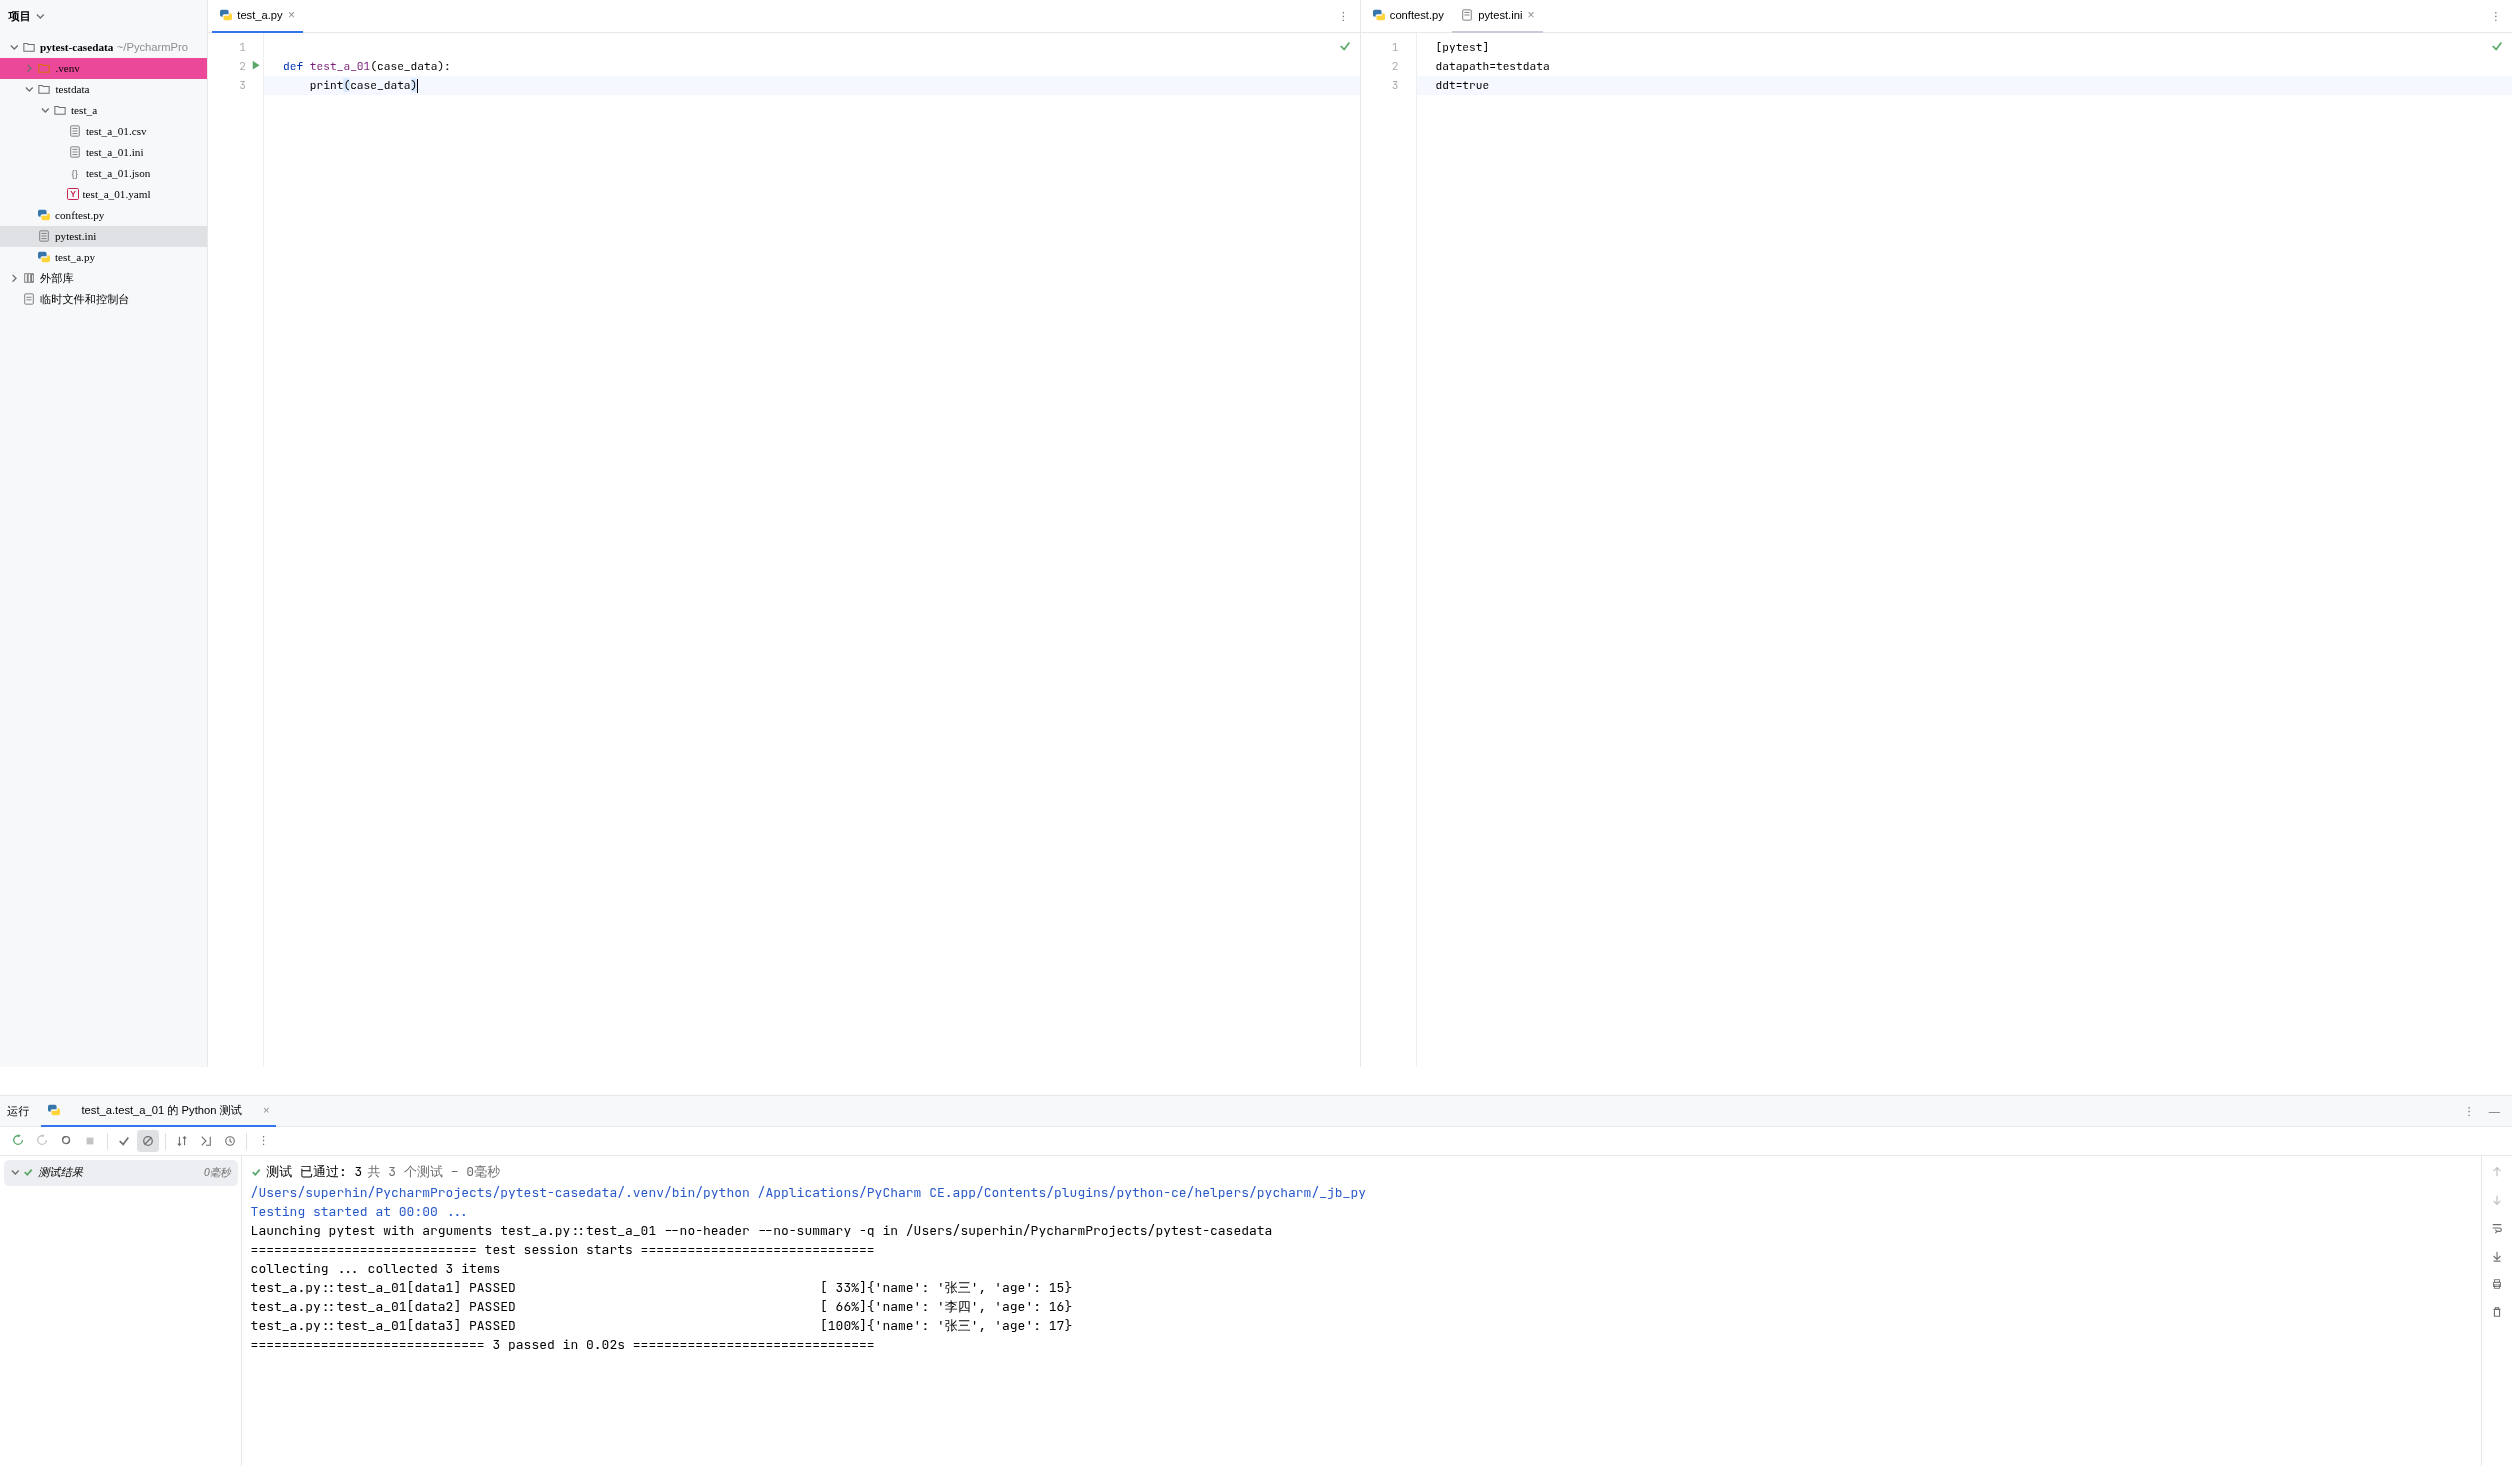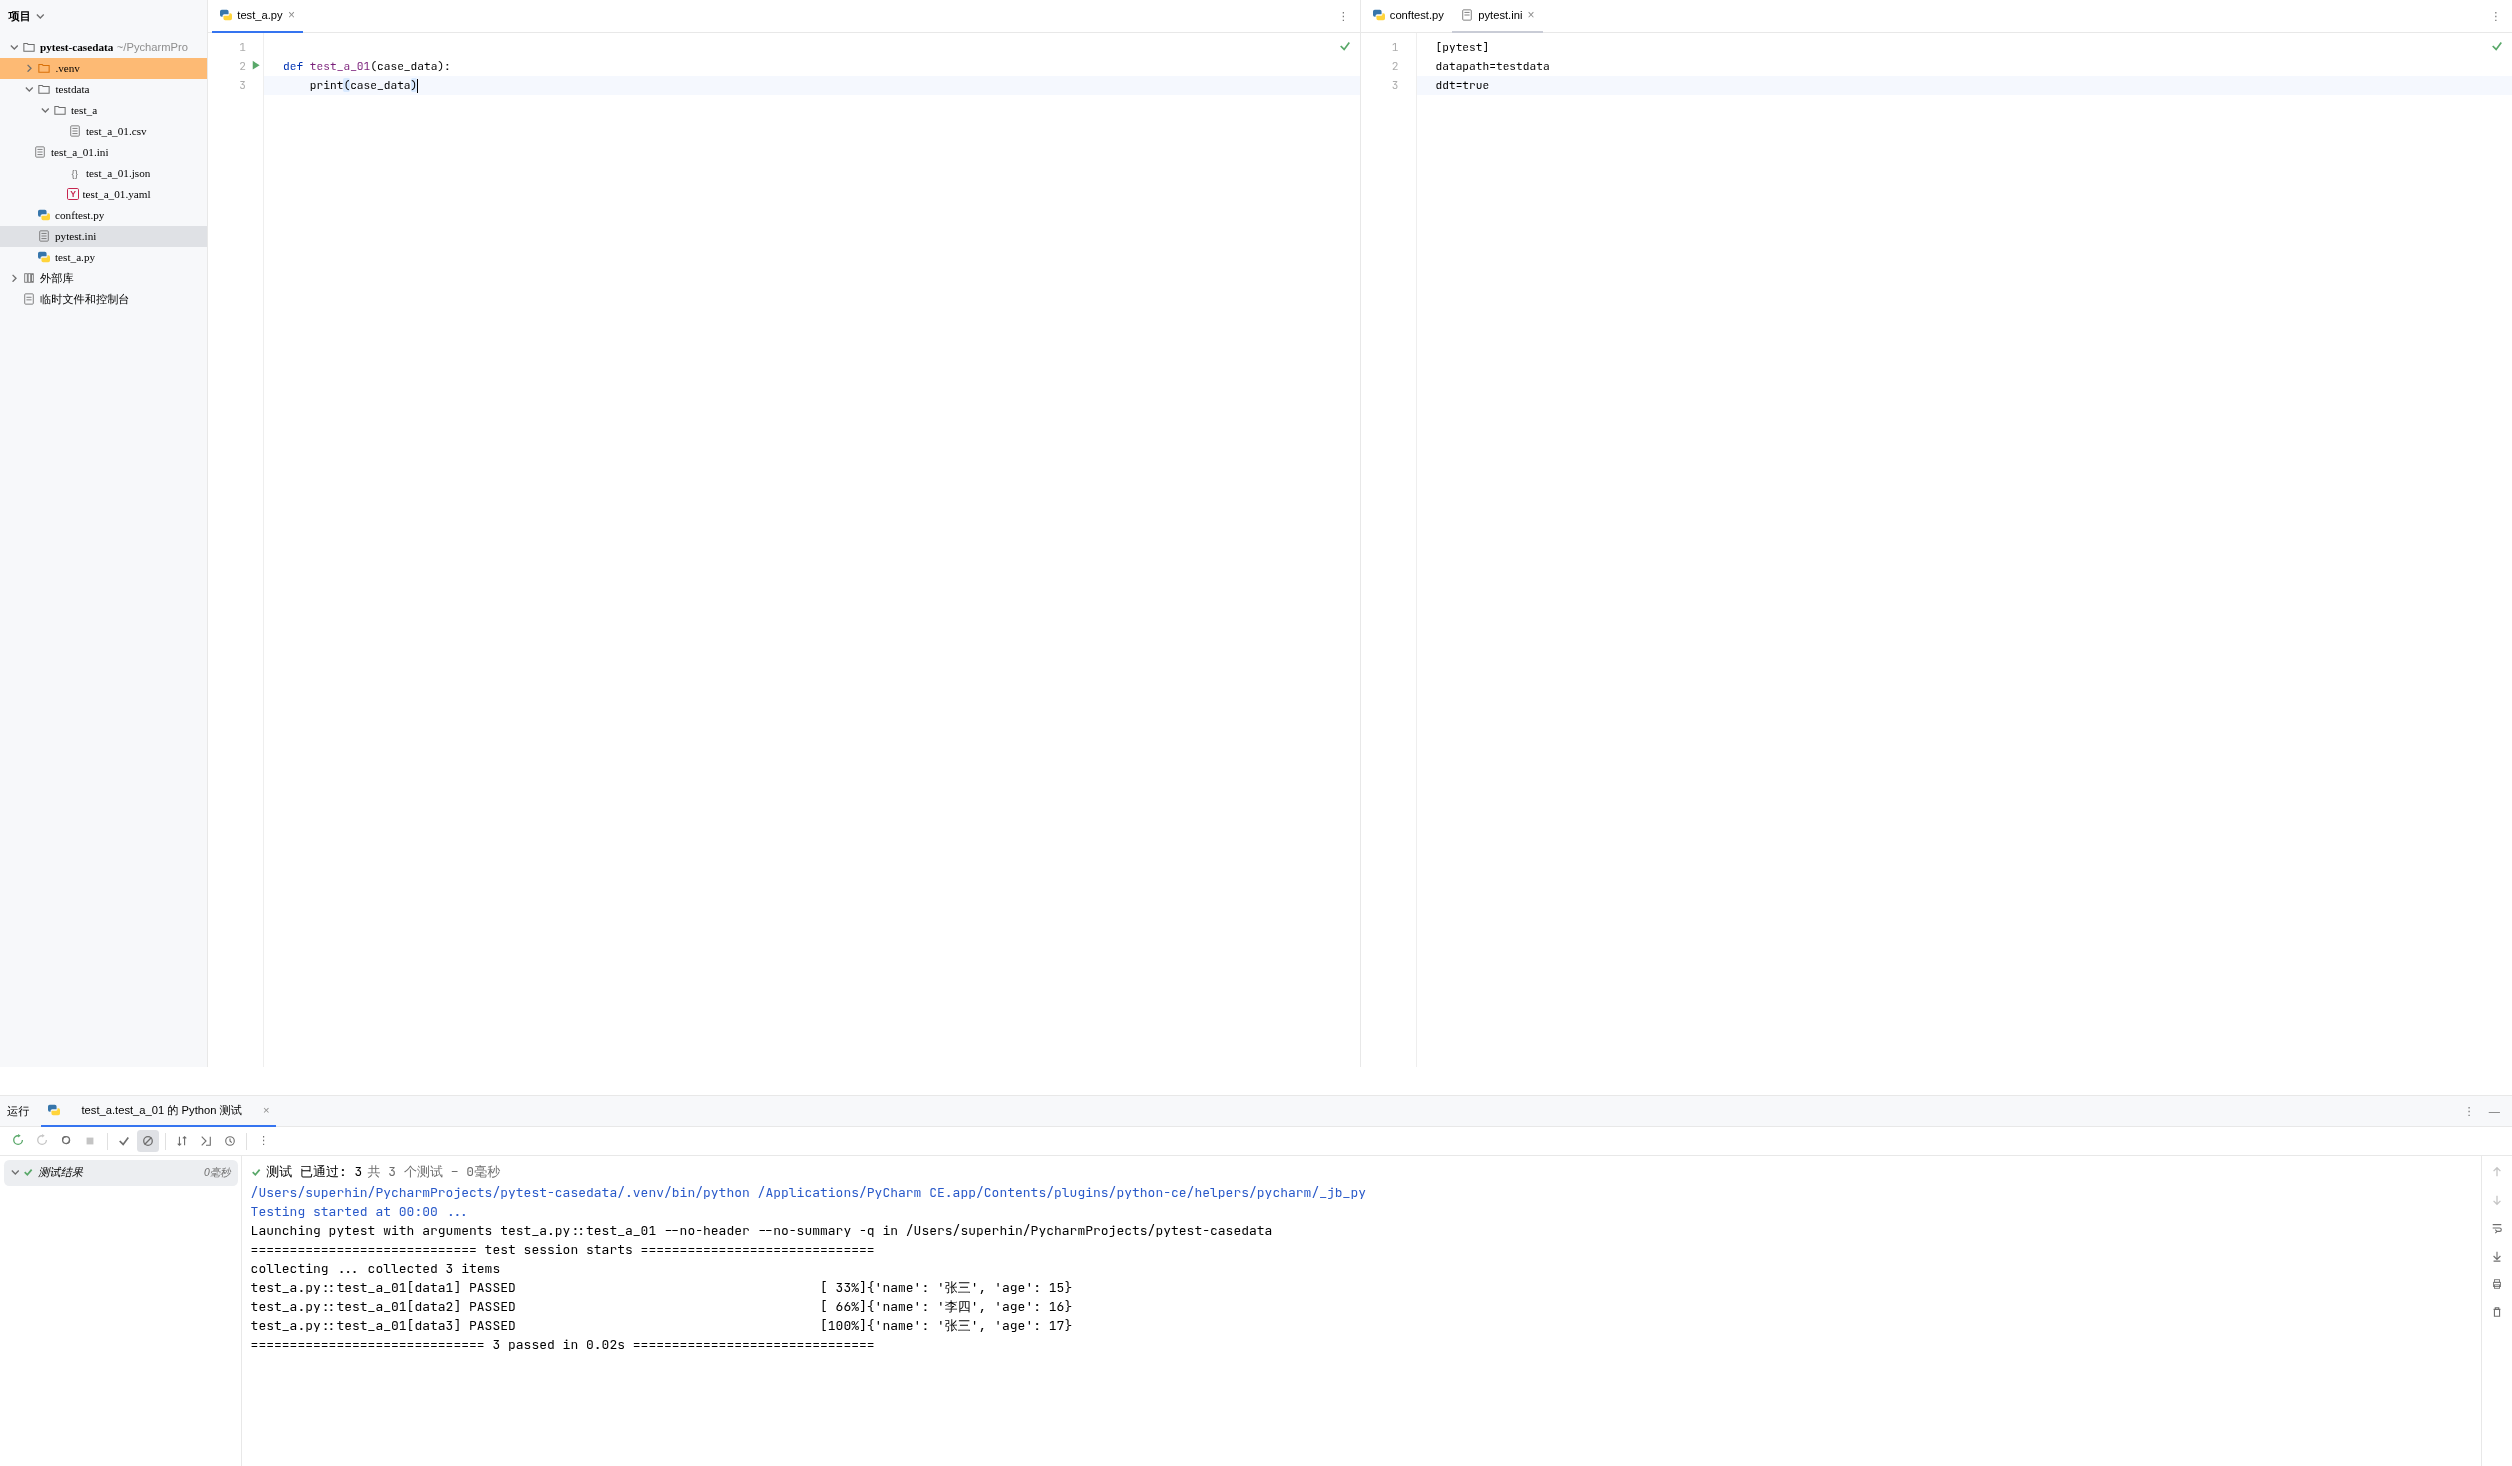--- a/index.html
+++ b/index.html
@@ -5,21 +5,21 @@
 * { margin: 0; padding: 0; box-sizing: border-box; }
 body { font-family: -apple-system, BlinkMacSystemFont, "Segoe UI", sans-serif; font-size: 11.2px; color: #000; background: #fff; overflow: hidden; }
 .app { display: flex; flex-direction: column; height: 100vh; }
 .top { display: flex; flex: 1; min-height: 0; }
 .sidebar { width: 208px; background: #f7f8fa; border-right: 0.9px solid #e8e8e8; display: flex; flex-direction: column; }
 .sidebar-header { display: flex; align-items: center; padding: 3.5px 8.6px; height: 33px; }
 .sidebar-title { font-weight: 600; font-size: 11.2px; }
 .chevron { display: inline-flex; align-items: center; justify-content: center; width: 12px; height: 12px; }
 .tree { flex: 1; overflow: auto; padding-top: 3.5px; }
 .tree-item { display: flex; align-items: center; height: 21px; padding-right: 7px; cursor: pointer; white-space: nowrap; }
-.tree-item.highlight { background: #fdba74; }
+.tree-item.highlight { background: #ec4899; }
 .tree-item.selected { background: #dfe1e5; }
 .tree-item .tree-chevron { width: 14px; display: inline-flex; justify-content: center; color: #6e6e6e; }
 .tree-item .icon { width: 15.5px; display: inline-flex; justify-content: center; margin-right: 3.5px; }
 .tree-label { overflow: hidden; text-overflow: ellipsis; font-family: Liberation Serif, serif; }
 .tree-path { color: #8e8e8e; margin-left: 3.5px; }
 .tree-label.bold { font-weight: 600; }
 
 .editors { flex: 1; display: flex; min-width: 0; }
 .editor-pane { flex: 1; display: flex; flex-direction: column; border-right: 0.9px solid #e8e8e8; min-width: 0; }
 .editor-pane:last-child { border-right: none; }
@@ -150,21 +150,21 @@
           <span class="icon">
               <svg width="12" height="12" viewBox="0 0 14 14">
                 <rect x="2" y="1" width="10" height="12" rx="1" fill="none" stroke="#6e6e6e"></rect>
                 <line x1="4" y1="4" x2="10" y2="4" stroke="#6e6e6e"></line>
                 <line x1="4" y1="7" x2="10" y2="7" stroke="#6e6e6e"></line>
                 <line x1="4" y1="10" x2="10" y2="10" stroke="#6e6e6e"></line>
               </svg>
             </span>
           <span class="tree-label">test_a_01.csv</span>
         </div>
-        <div class="tree-item" style="padding-left:32px;">
+        <div class="tree-item" style="padding-left:67px;">
           <span class="icon">
               <svg width="12" height="12" viewBox="0 0 14 14">
                 <rect x="2" y="1" width="10" height="12" rx="1" fill="none" stroke="#6e6e6e"></rect>
                 <line x1="4" y1="4" x2="10" y2="4" stroke="#6e6e6e"></line>
                 <line x1="4" y1="7" x2="10" y2="7" stroke="#6e6e6e"></line>
                 <line x1="4" y1="10" x2="10" y2="10" stroke="#6e6e6e"></line>
               </svg>
             </span>
           <span class="tree-label">test_a_01.ini</span>
         </div>

